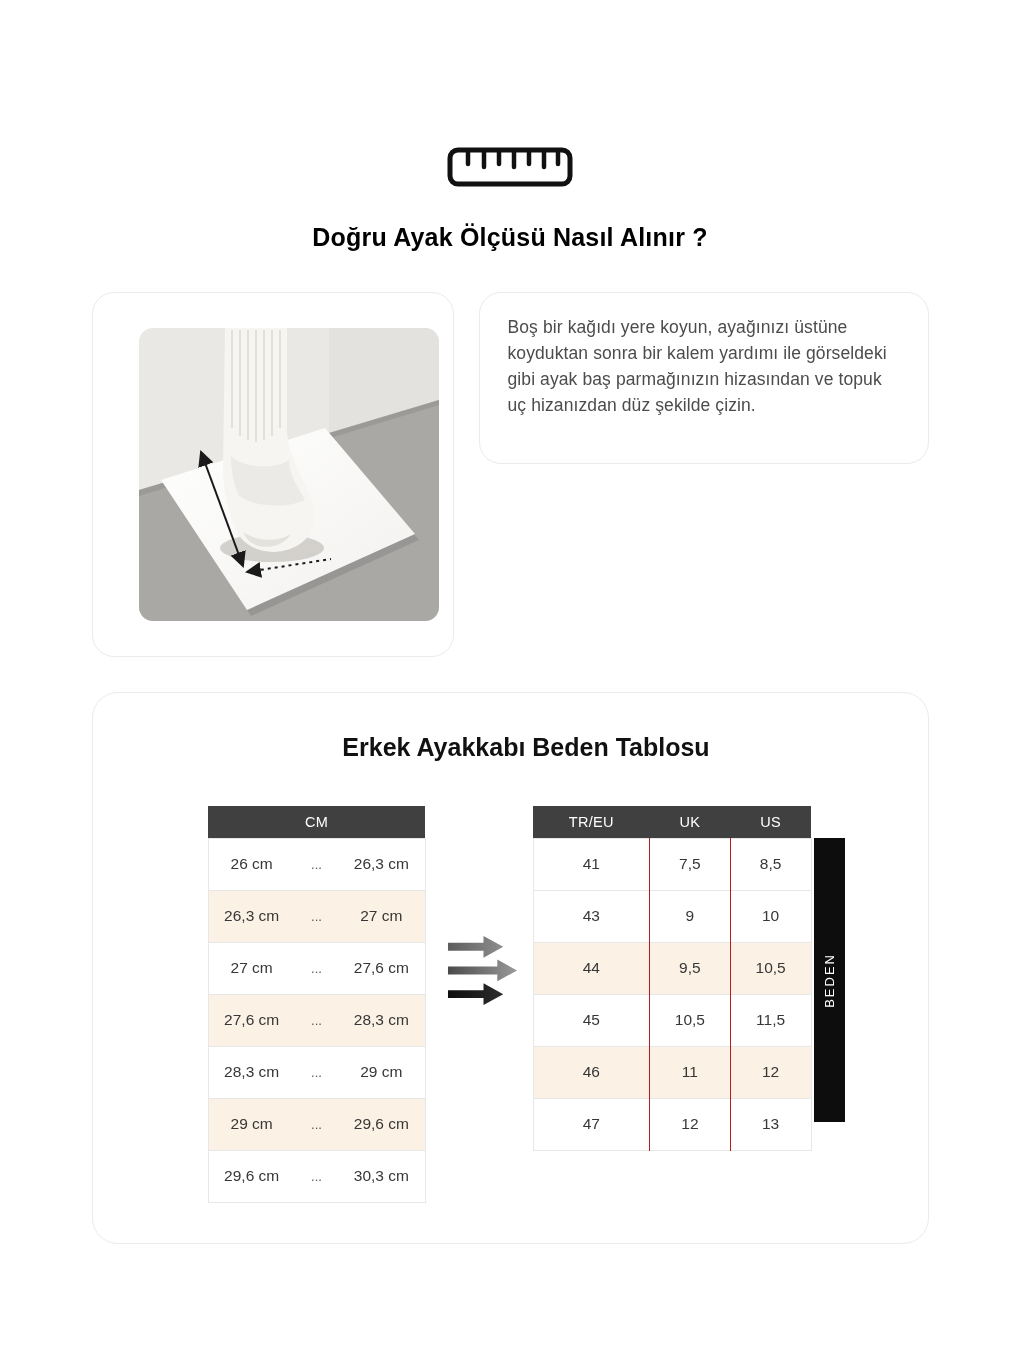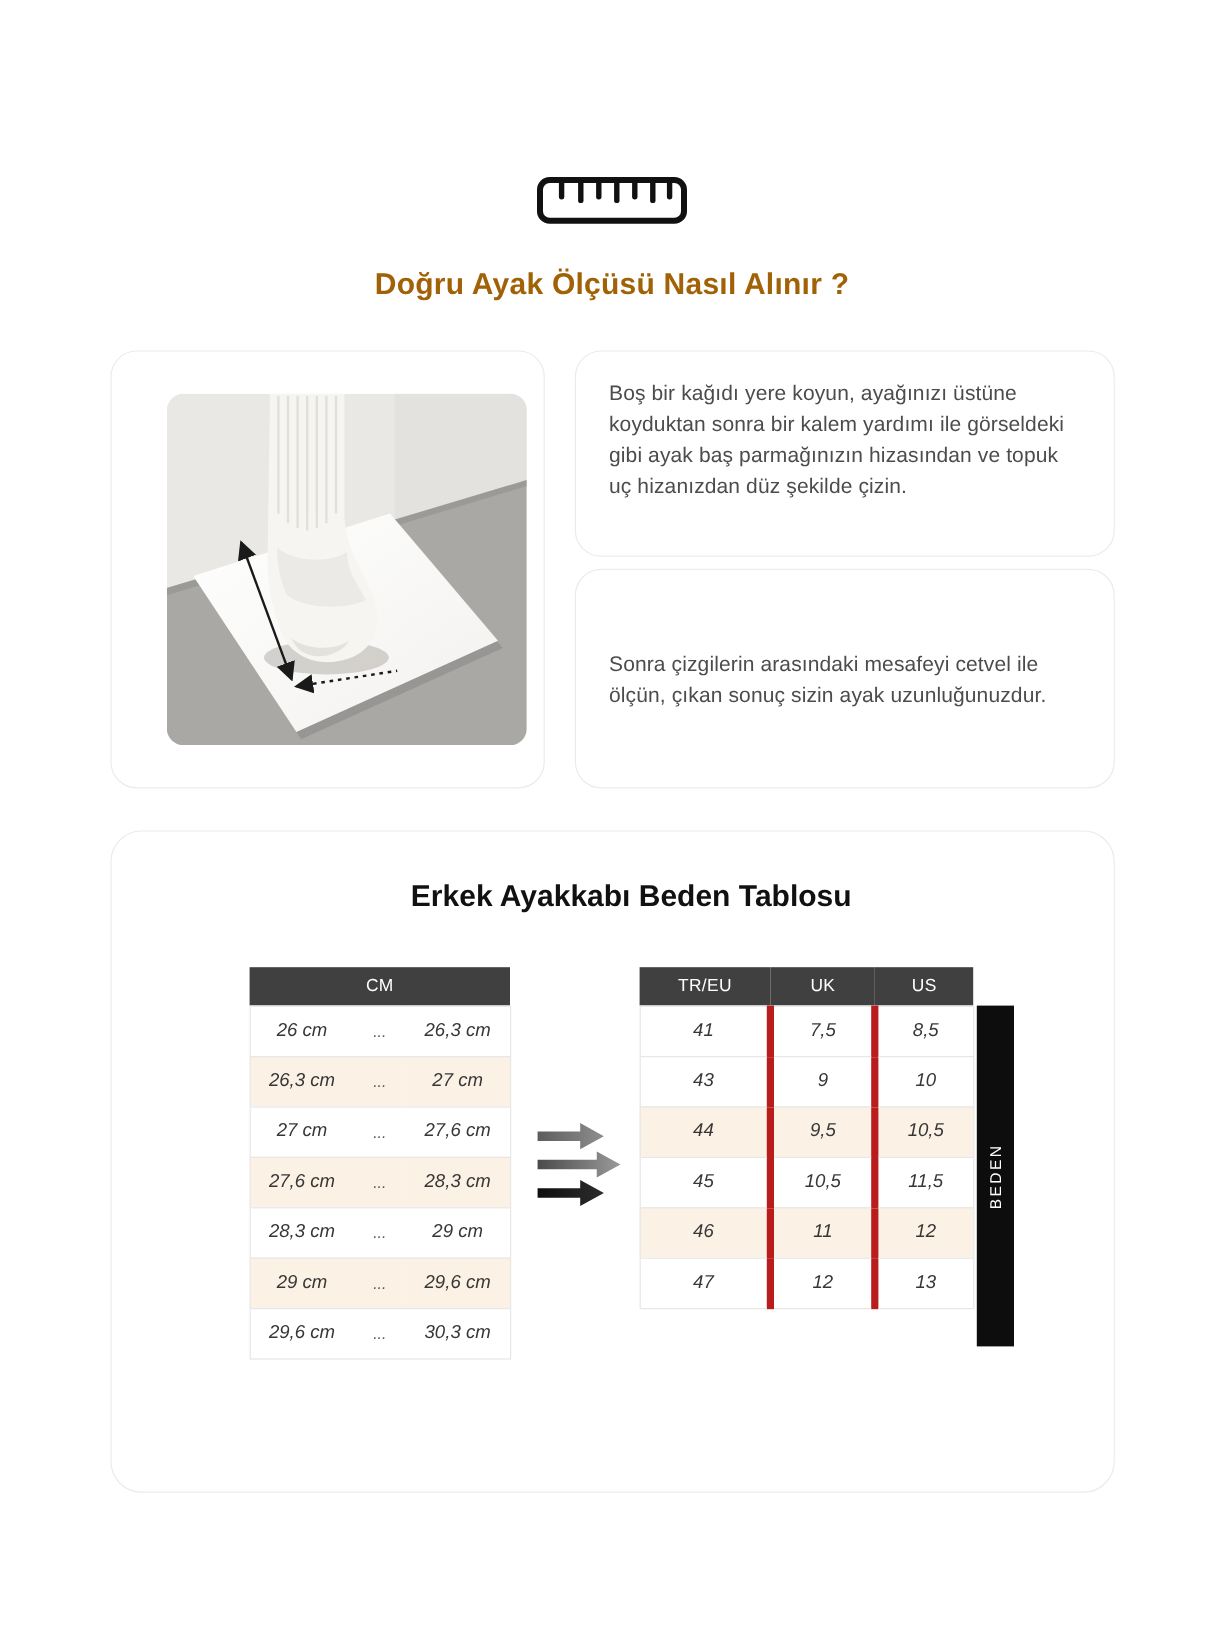--- a/index.html
+++ b/index.html
@@ -13,21 +13,21 @@
   }
   .page { width: 1020px; height: 1360px; position: relative; }
 
   
   .ruler-wrap { width: 126px; margin: 147px auto 0; }
   .ruler-wrap svg { display: block; width: 126px; height: 40px; }
   .page-title {
     text-align: center;
     font-size: 25px;
     font-weight: 700;
-    color: #a16207;
+    color: #000000;
     margin-top: 36px;
     letter-spacing: 0.2px;
   }
 
   
   .card {
     background: #fff;
     border: 1px solid #ebebeb;
     border-radius: 22px;
     padding-left: 32px;
@@ -78,32 +78,31 @@
 
   thead th {
     background: #404040;
     color: #ffffff;
     font-weight: 400;
     font-size: 14.5px;
     height: 32px;
     letter-spacing: 0.3px;
   }
   tbody td {
-    height: 42px;
+    height: 52px;
     text-align: center;
     font-size: 15.5px;
     color: #373737;
     background: #ffffff;
-    font-style: italic;
   }
   tbody tr { border-top: 1px solid #e7e7e7; }
   tbody tr:last-child { border-bottom: 1px solid #e7e7e7; }
   .cm-table tbody td:first-child { border-left: 1px solid #e7e7e7; }
   .cm-table tbody td:last-child { border-right: 1px solid #e7e7e7; }
-  .size-table tbody td { border-left: 6px solid #b91c1c; }
+  .size-table tbody td { border-left: 1px solid #b91c1c; }
   .size-table tbody td:first-child { border-left: 1px solid #e7e7e7; }
   .size-table tbody td:last-child { border-right: 1px solid #e7e7e7; }
   tbody tr.alt td { background: #fbf1e4; }
   .cm-table .sep { font-size: 13px; color: #5a5a5a; width: 20%; }
   .cm-table .val { width: 40%; }
 
   .arrow-block { width: 75px; margin: 125px 12px 0 20px; }
   .arrow-block svg { display: block; width: 75px; height: 75px; }
 
   .right-wrap { display: flex; align-items: flex-start; }
@@ -189,23 +188,20 @@
             <line x1="62" y1="124" x2="104" y2="238" stroke="#1a1a1a" stroke-width="2" marker-start="url(#ah)" marker-end="url(#ah)"></line>
 
             <line x1="108" y1="244" x2="192" y2="231" stroke="#1a1a1a" stroke-width="2" stroke-dasharray="3 4" marker-start="url(#ah)"></line>
           </svg>
         </div>
       </div>
 
       <div class="text-col">
         <div class="card text-card step1">
           <p>Boş bir kağıdı yere koyun, ayağınızı üstüne koyduktan sonra bir kalem yardımı ile görseldeki gibi ayak baş parmağınızın hizasından ve topuk uç hizanızdan düz şekilde çizin.</p>
-        </div>
-        <div class="card text-card step2">
-          <p>Sonra çizgilerin arasındaki mesafeyi cetvel ile ölçün, çıkan sonuç sizin ayak uzunluğunuzdur.</p>
         </div>
       </div>
     </div>
 
     <div class="card chart-card">
       <h2 class="chart-title">Erkek Ayakkabı Beden Tablosu</h2>
 
       <div class="tables">
 
         <table class="cm-table">

